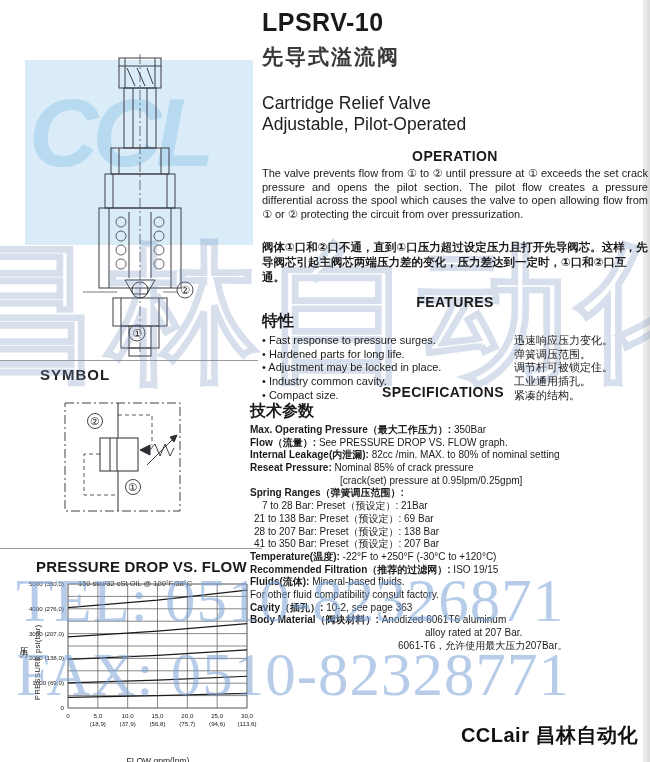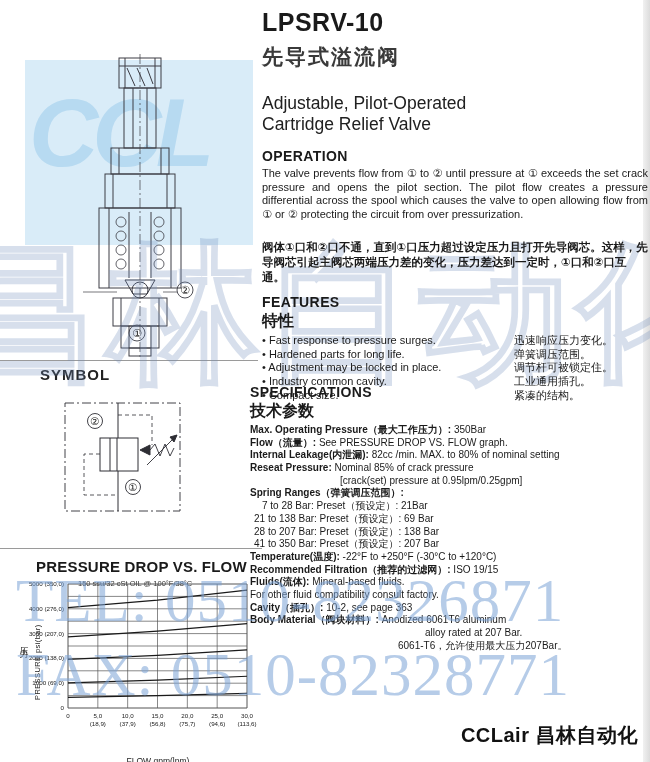--- a/index.html
+++ b/index.html
@@ -30,21 +30,21 @@
   #valve-blue-box{position:absolute;left:0;top:8px;width:228px;height:185px;background:var(--photo-box-blue,#d9ecf8);}
   #valve-logo{position:absolute;left:4px;top:26px;font-size:96px;font-weight:bold;font-style:italic;
     color:var(--logo-blue,#b7daf1);letter-spacing:-6px;}
   #valve-svg{position:absolute;left:0;top:0;}
   
   #header-block{left:262px;top:8px;width:382px;z-index:4;}
   #model-title{font-size:25px;font-weight:bold;letter-spacing:0.5px;}
   #title-zh{font-size:21px;font-weight:bold;color:#3a3a3a;margin-top:6px;letter-spacing:2px;}
   #subtitle-en{font-size:17.5px;color:#202020;margin-top:22px;line-height:1.22;}
   #operation-block{left:262px;top:148px;width:386px;z-index:4;}
-  .sec-head{font-size:14px;font-weight:bold;letter-spacing:0.4px;}
+  .sec-head{font-size:14px;font-weight:bold;letter-spacing:0.4px;text-align:center;}
   .sec-head-zh{font-size:16px;font-weight:bold;margin-top:1px;}
   #op-en{font-size:11px;line-height:1.24;margin-top:3px;text-align:justify;}
   #op-zh{font-size:11.5px;line-height:1.32;margin-top:18px;font-weight:bold;}
   #features-block{left:262px;top:294px;width:386px;z-index:4;}
   #features-list{margin-top:2px;}
   .feat-row{display:flex;font-size:11px;line-height:1.24;}
   .feat-en{width:252px;}
   .feat-en::before{content:"• ";}
   .feat-zh{flex:1;}
   #specs-block{left:250px;top:384px;width:386px;z-index:4;}
@@ -149,22 +149,22 @@
       <circle cx="112" cy="281" r="8" fill="none" stroke="#3c3c44" stroke-width="0.9" transform="translate(0,0)"></circle>
       <text x="112" y="284.5" font-size="11" text-anchor="middle" fill="#222">①</text>
     </g>
   </svg>
 </div>
 
 <div class="abs" id="header-block">
   <div id="model-title">LPSRV-10</div>
   <div id="title-zh">先导式溢流阀</div>
   <div id="subtitle-en">
+    <div>Cartridge Relief Valve</div>
     <div>Adjustable, Pilot-Operated</div>
-    <div>Cartridge Relief Valve</div>
   </div>
 </div>
 
 <div class="abs" id="operation-block">
   <div class="sec-head">OPERATION</div>
   <div id="op-en">The valve prevents flow from ① to ②  until pressure at ①  exceeds the set crack pressure and opens the pilot section. The pilot flow creates a pressure differential across the spool which causes the valve to open allowing flow from ① or ② protecting the circuit from over pressurization.</div>
   <div id="op-zh">阀体①口和②口不通，直到①口压力超过设定压力且打开先导阀芯。这样，先导阀芯引起主阀芯两端压力差的变化，压力差达到一定时，①口和②口互通。</div>
 </div>
 
 <div class="abs" id="features-block">

